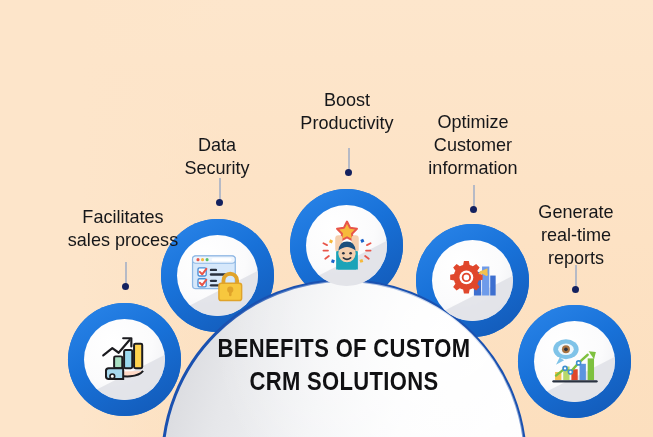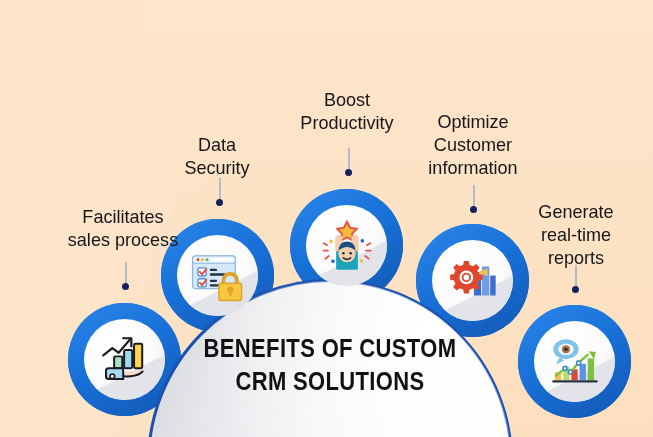--- a/index.html
+++ b/index.html
@@ -29,21 +29,21 @@
   }
   .bg-fade-left {
     position: absolute;
     left: 0; top: 0;
     width: 230px; height: 100%;
     background: linear-gradient(90deg, #fde5ca 0%, #fde5ca 35%, rgba(253,229,202,0) 100%);
   }
   
   .dome {
     position: absolute;
-    left: 147px;
+    left: 161px;
     top: 279px;
     width: 366px;
     height: 158px;
   }
   .dome-shape {
     position: absolute;
     left: 0; top: 0;
     width: 366px;
     height: 316px;
     border-radius: 183px 183px 0 0;

